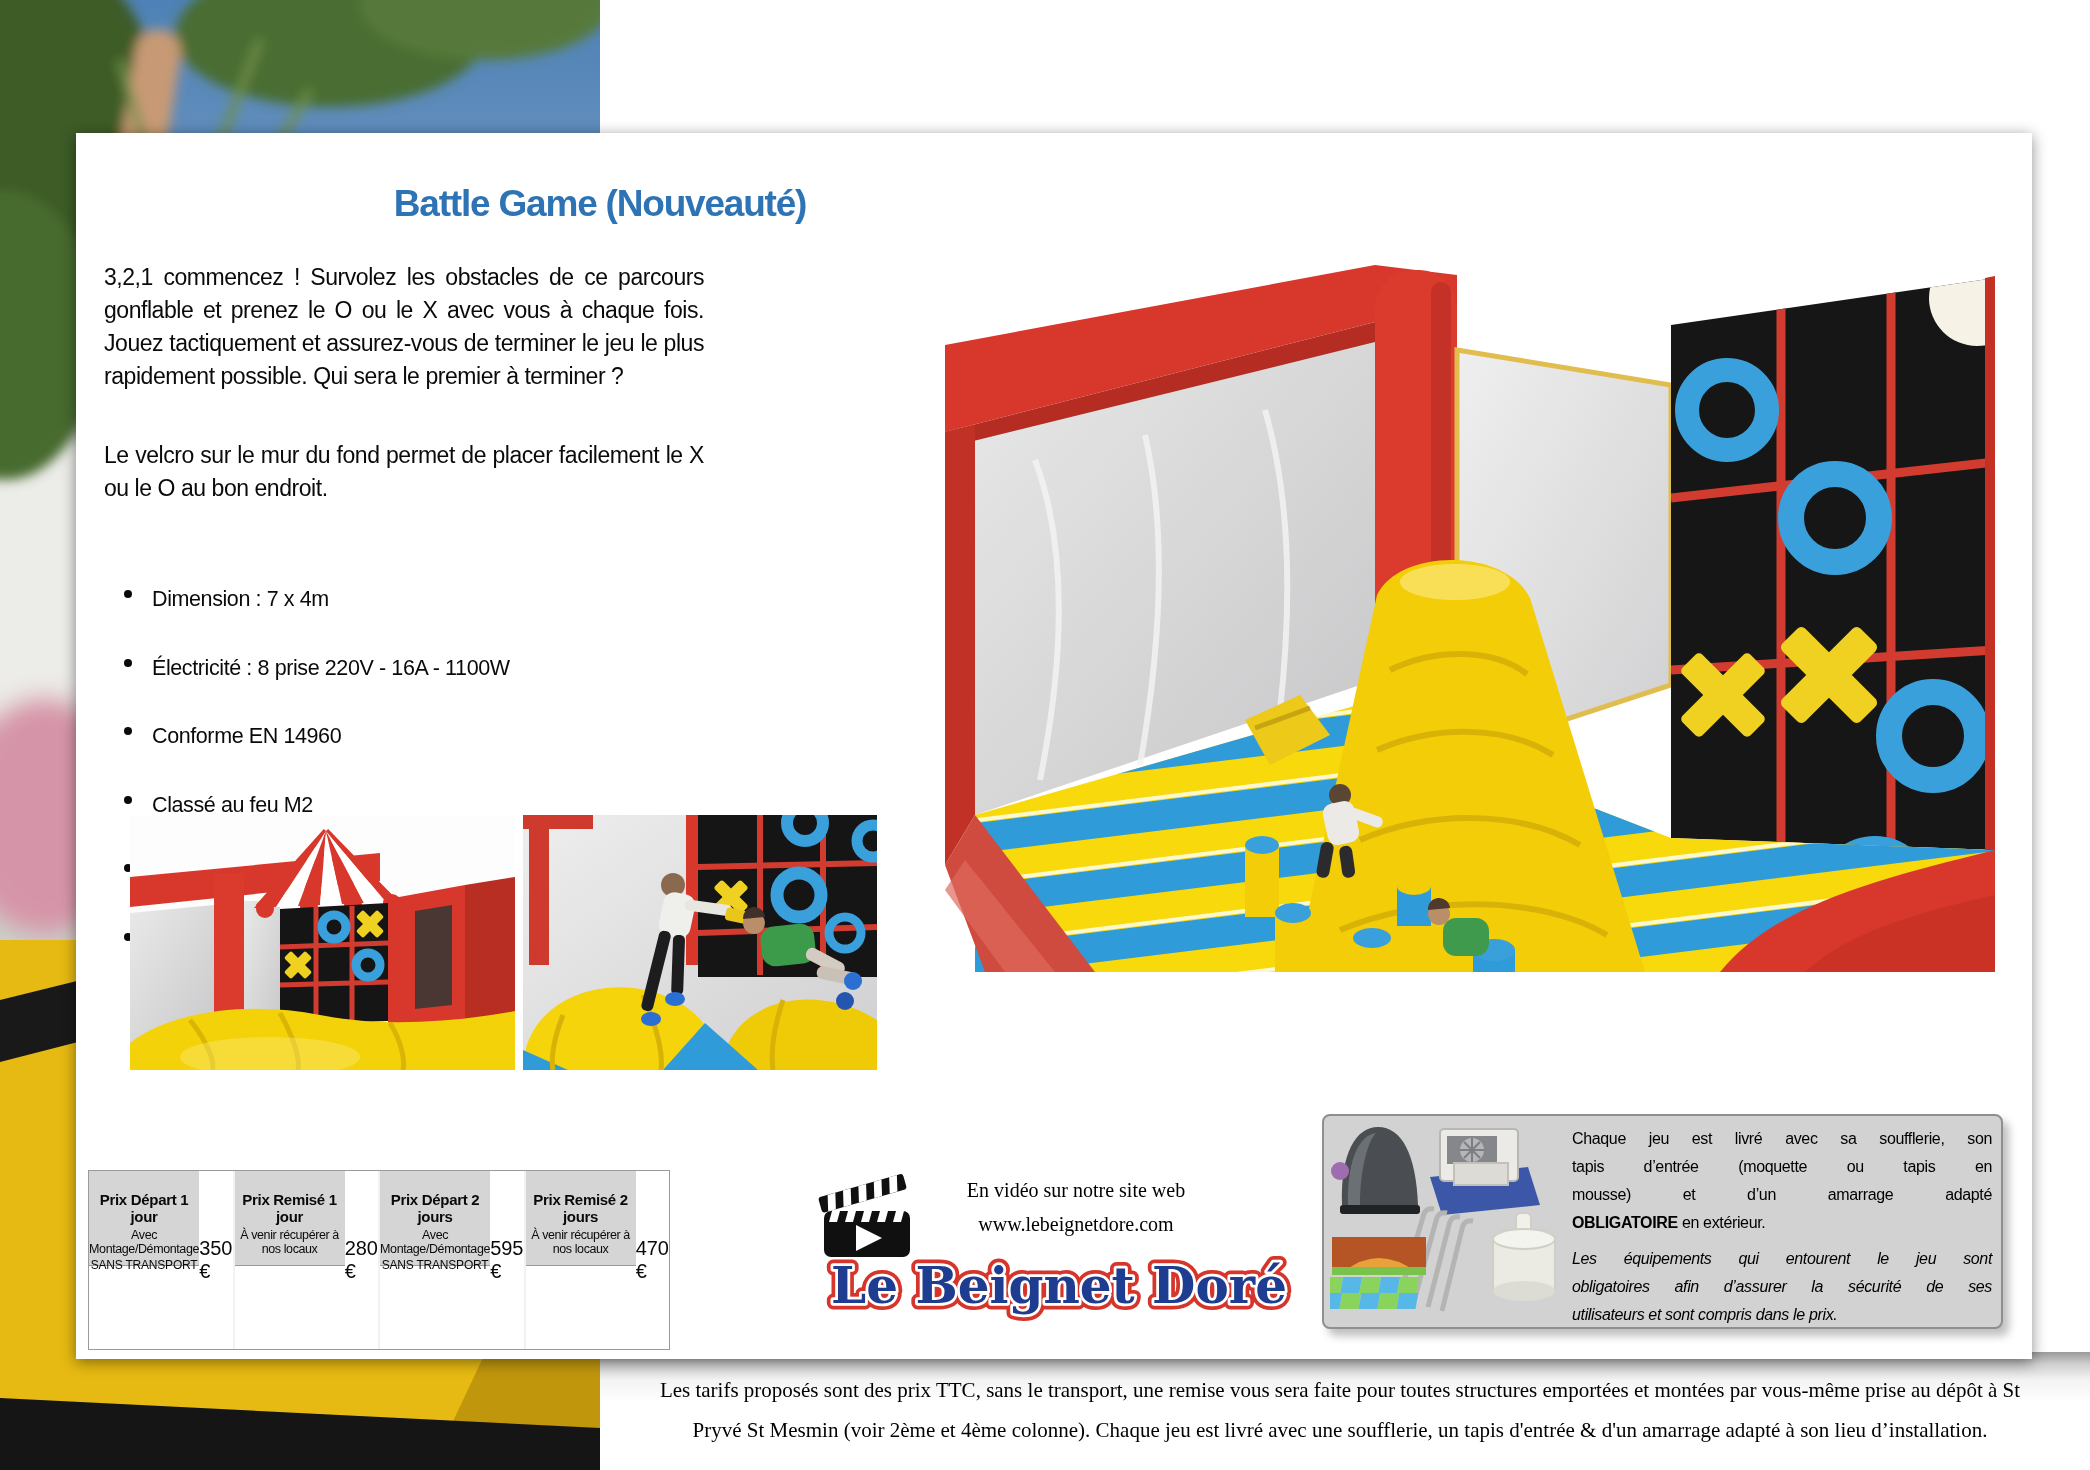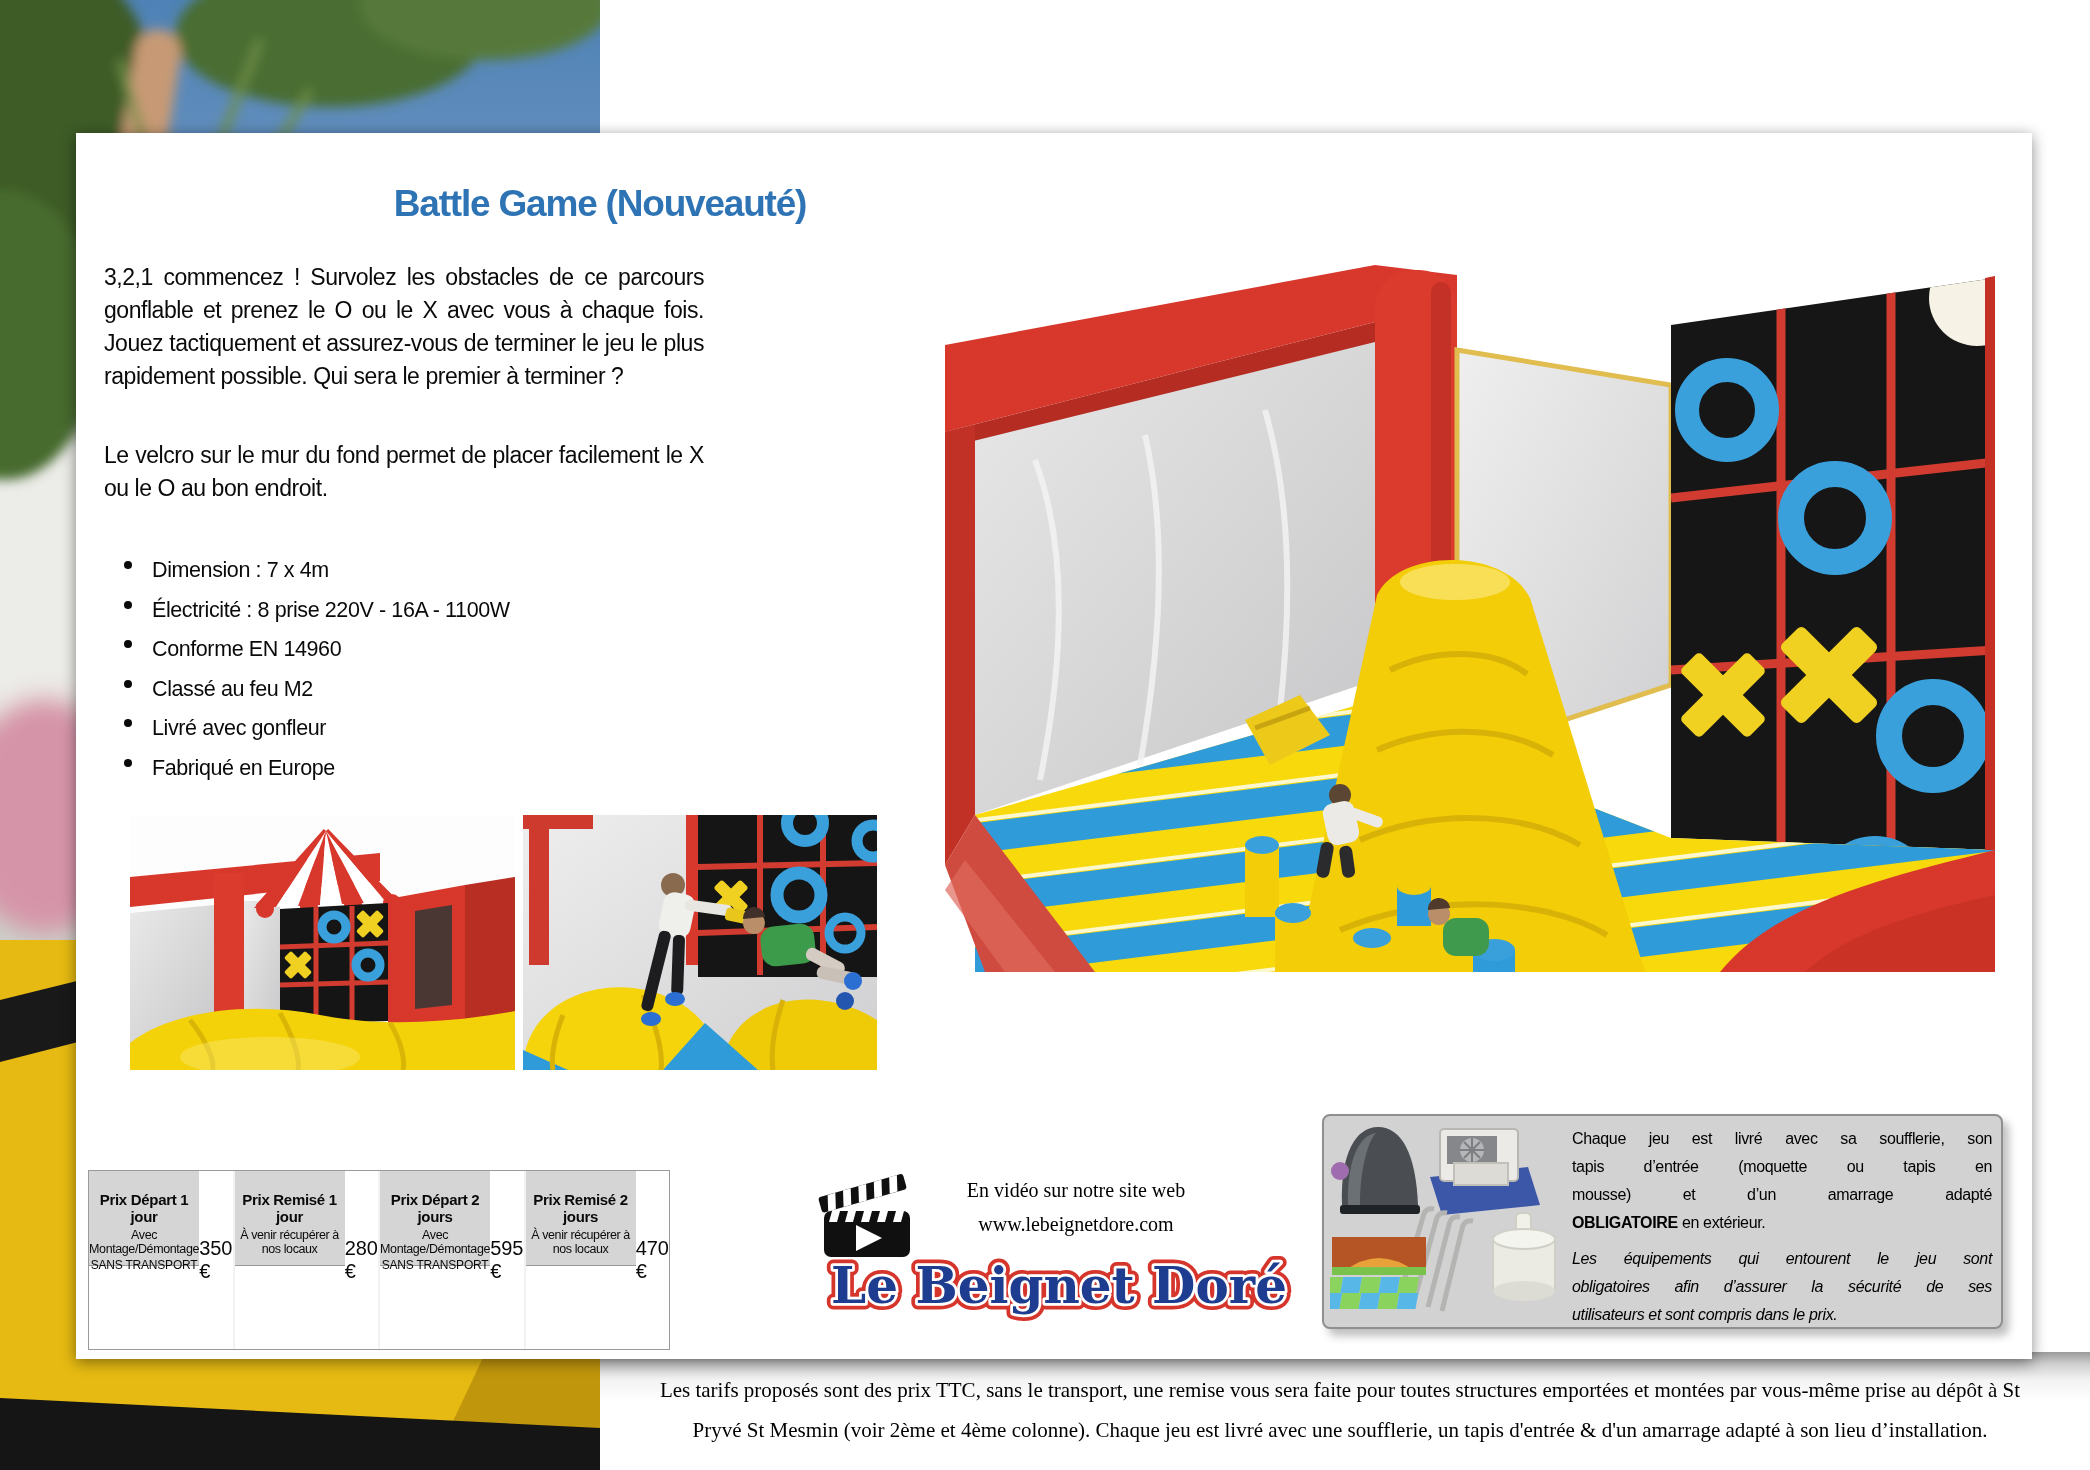--- a/index.html
+++ b/index.html
@@ -12,21 +12,21 @@
        font-family:"Liberation Serif",serif;font-size:21px;line-height:40px;text-align:center;color:#000;}
   .card{position:absolute;left:76px;top:133px;width:1956px;height:1226px;background:#ffffff;
         box-shadow:0 3px 14px rgba(0,0,0,0.45);}
   .page-title{position:absolute;left:244px;top:50px;width:560px;margin:0;text-align:center;
         font-size:37px;font-weight:bold;letter-spacing:-1.2px;color:#2E74B5;}
   .para{position:absolute;left:28px;width:600px;font-size:23px;letter-spacing:-0.45px;
         line-height:33px;color:#0a0a0a;}
   .p1{top:128px;} .p2{top:306px;}
   .jl{text-align:justify;text-align-last:justify;}
   .specs{position:absolute;left:46px;top:418px;margin:0;padding:0;list-style:none;}
-  .specs li{position:relative;padding-left:30px;font-size:21.5px;letter-spacing:-0.4px;line-height:39.5px;}
+  .specs li{position:relative;padding-left:30px;font-size:21.5px;letter-spacing:-0.4px;line-height:39.5px;margin-top:29px;}
   .specs li::before{content:"";position:absolute;left:2px;top:10px;width:8px;height:8px;border-radius:50%;background:#0a0a0a;}
   .photo{position:absolute;overflow:hidden;background:#fff;}
   .small1{left:54px;top:682px;width:385px;height:255px;}
   .small2{left:447px;top:682px;width:354px;height:255px;}
   .mainphoto{left:869px;top:117px;width:1050px;height:722px;}
   .price-table{position:absolute;left:12px;top:1037px;width:582px;height:180px;display:flex;
         border:1px solid #9a9a9a;box-sizing:border-box;background:#fff;}
   .pt-col{flex:1;display:flex;flex-direction:row;min-width:0;}
   .pt-col + .pt-col{border-left:2px solid #f2f2f2;}
   .pt-head{height:95px;background:#d5d5d5;border-bottom:1px solid #9a9a9a;text-align:center;

